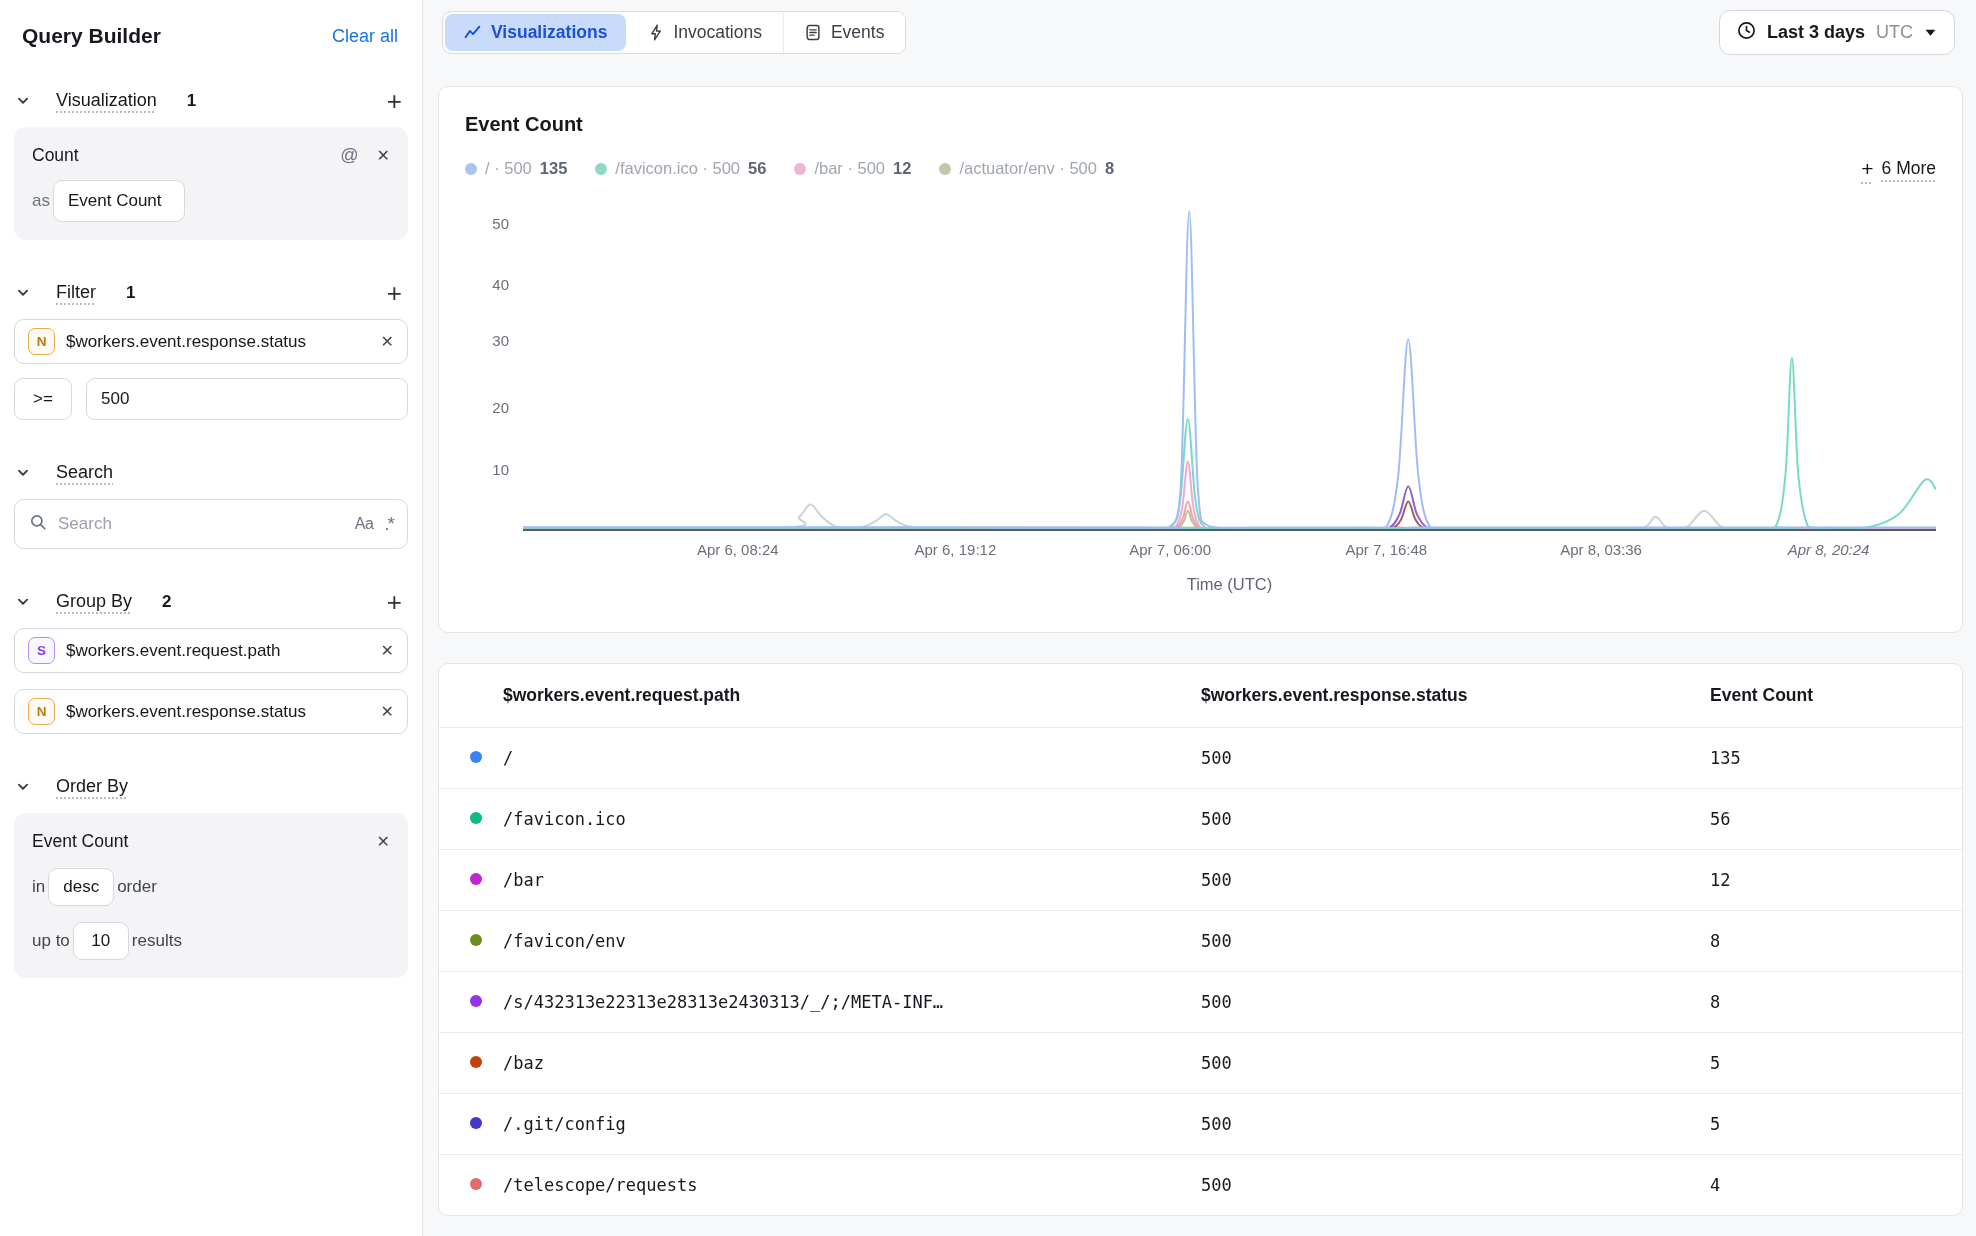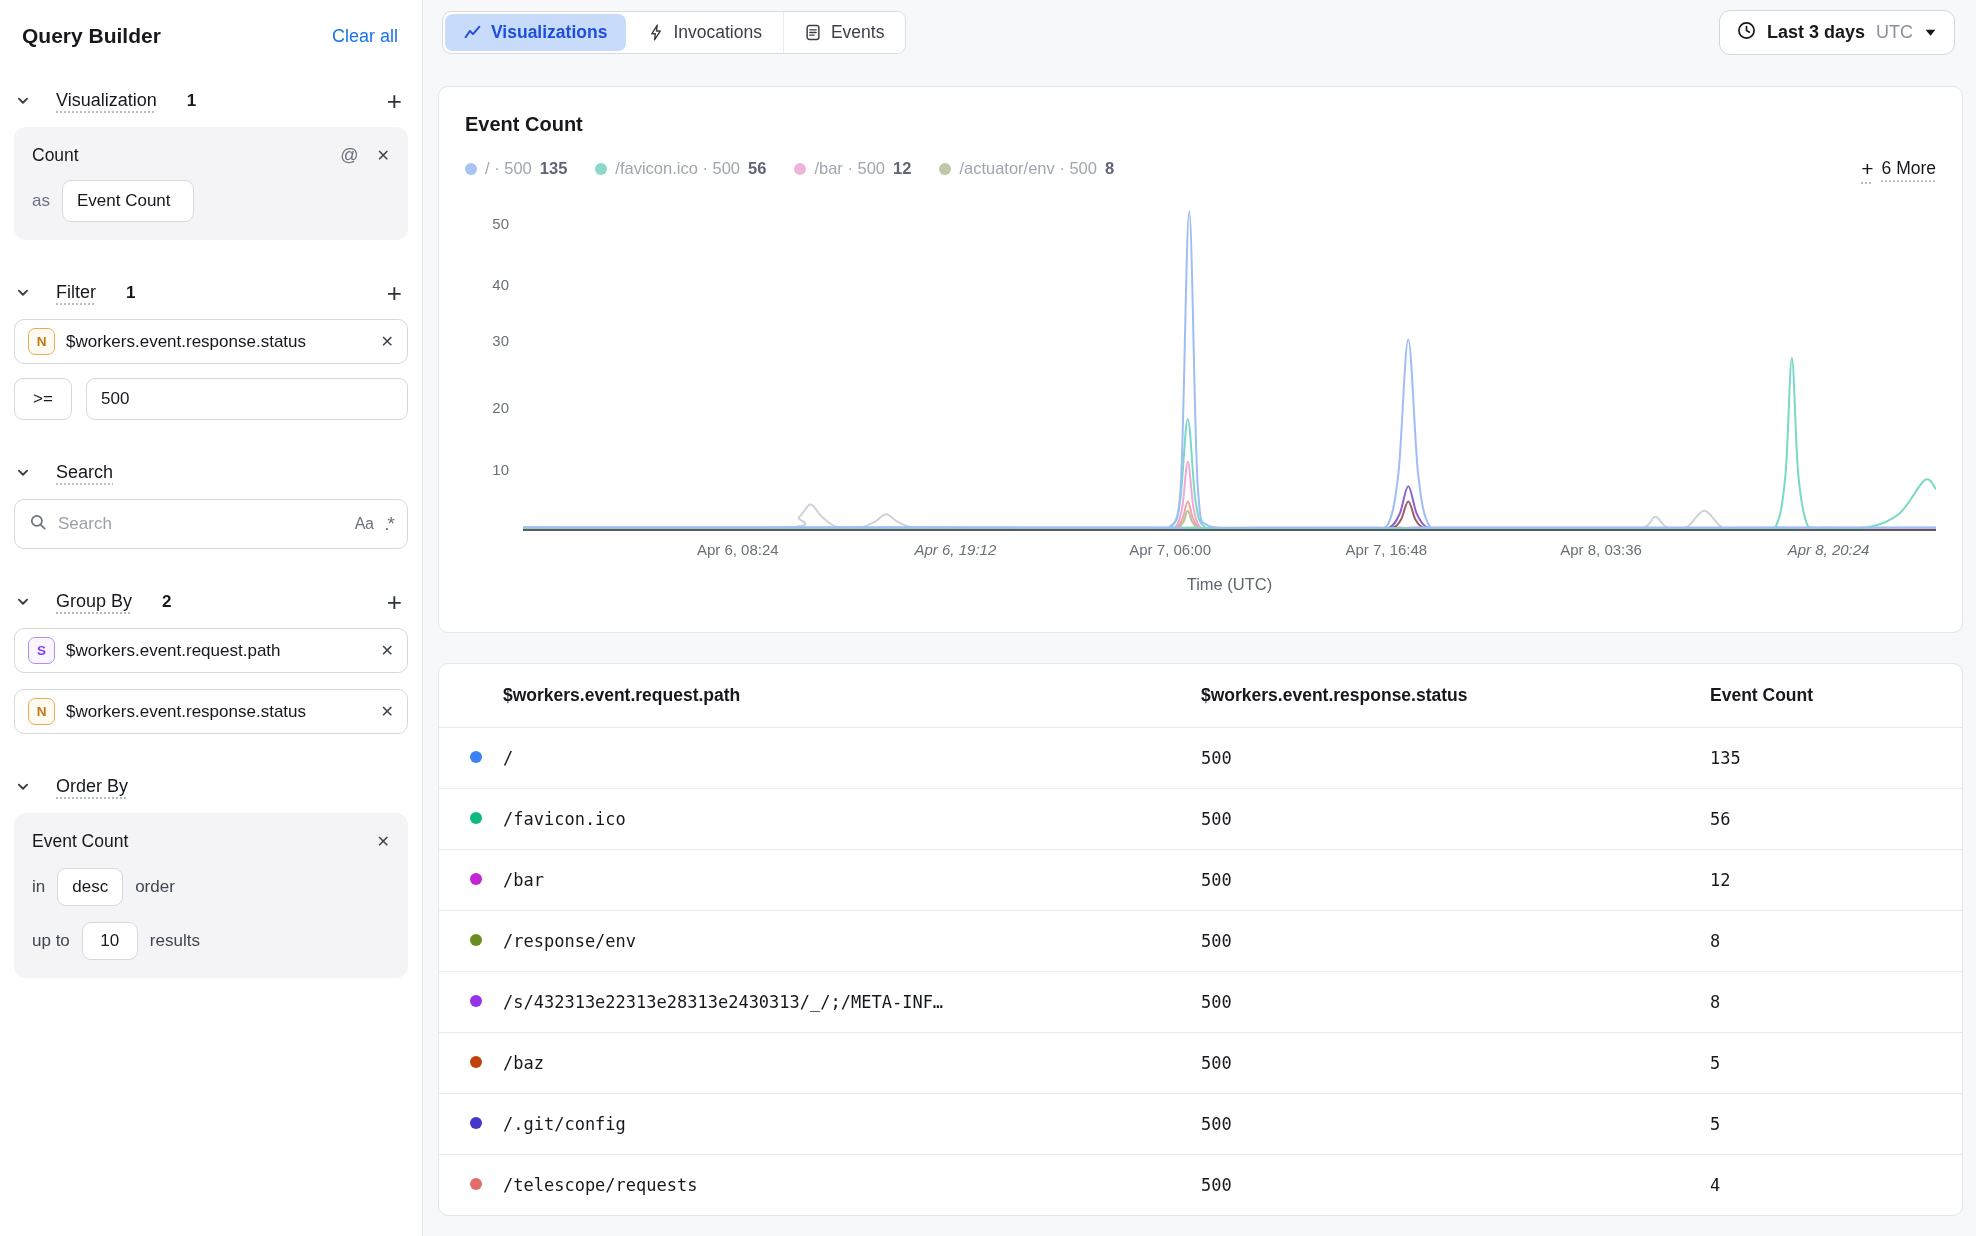--- a/index.html
+++ b/index.html
@@ -29,21 +29,21 @@
     text-decoration-line: underline; text-decoration-style: dotted;
     text-decoration-color: #b4bac2; text-underline-offset: 6px;
   }
   .sec-count { font-size: 17px; font-weight: 600; color:#16181d; margin-left: 4px; }
   .plus-btn { margin-left:auto; font-size: 26px; font-weight: 300; color:#2d323b; line-height: 20px; cursor:pointer; }
   .gray-card { background:#f4f4f6; border-radius: 12px; padding: 18px; margin-top: 16px; }
   .row { display:flex; align-items:center; }
   .between { justify-content: space-between; }
   .mt14 { margin-top: 14px; }
   .mt16 { margin-top: 16px; }
-  .gap12 { gap: 12px; }
+  .gap12 { gap: 3px; }
   .gap14 { gap: 14px; }
   .card-label { font-size: 17.5px; color:#16181d; }
   .icon-row { display:flex; align-items:center; gap: 18px; }
   .at-icon { font-size: 18px; color:#6b7280; cursor:pointer; }
   .x-icon { font-size: 16px; color:#3f4651; cursor:pointer; }
   .muted-sm { color:#6b7280; font-size: 17px; }
   .box-input, .op-box, .btn-box {
     background:#fff; border: 1px solid #d5d9df; border-radius: 9px;
     font-family: "Liberation Sans", sans-serif; font-size: 17px; color:#16181d;
     padding: 10px 14px; outline: none;
@@ -363,21 +363,21 @@
                 <path d="M0.0 331.4 C75.5 331.4 375.9 331.6 453.0 331.4 C530.1 331.2 460.2 331.9 462.5 330.2 C464.8 328.4 465.7 325.2 467.0 320.9 C468.3 316.6 469.3 304.3 470.5 304.3 C471.7 304.3 472.7 316.6 474.0 320.9 C475.3 325.2 476.2 328.4 478.5 330.2 C480.8 331.9 401.1 331.2 488.0 331.4 C574.9 331.6 914.7 331.4 1000.0 331.4" fill="none" stroke="#eba8a0" stroke-width="2" vector-effect="non-scaling-stroke"></path>
                 <path d="M0.0 331.4 C101.0 331.4 503.3 331.6 606.0 331.4 C708.8 331.2 613.9 331.7 616.5 330.2 C619.1 328.6 619.8 326.5 621.5 322.2 C623.2 317.9 624.8 304.3 626.5 304.3 C628.2 304.3 629.8 317.9 631.5 322.2 C633.2 326.5 633.9 328.6 636.5 330.2 C639.1 331.7 586.4 331.2 647.0 331.4 C707.6 331.6 941.2 331.4 1000.0 331.4" fill="none" stroke="#a05c62" stroke-width="2" vector-effect="non-scaling-stroke"></path>
                 <path d="M0.0 331.4 C100.2 331.4 498.8 331.6 601.0 331.4 C703.3 331.2 610.3 332.0 613.5 330.2 C616.8 327.7 618.3 323.5 620.5 316.6 C622.7 309.8 624.5 289.0 626.5 289.0 C628.5 289.0 630.3 309.8 632.5 316.6 C634.7 323.5 636.3 327.7 639.5 330.2 C642.8 332.0 591.9 331.2 652.0 331.4 C712.1 331.6 942.0 331.4 1000.0 331.4" fill="none" stroke="#8a63cf" stroke-width="2" vector-effect="non-scaling-stroke"></path>
                 <path d="M0.0 331.1 C75.2 331.1 374.1 331.2 451.0 331.1 C527.9 330.9 458.9 332.0 461.5 330.2 C464.1 326.7 465.0 321.4 466.5 310.5 C468.0 299.5 469.2 264.4 470.5 264.4 C471.8 264.4 473.0 299.5 474.5 310.5 C476.0 321.4 476.9 326.7 479.5 330.2 C482.1 332.0 403.3 330.9 490.0 331.1 C576.8 331.2 915.0 331.1 1000.0 331.1" fill="none" stroke="#f0a8d8" stroke-width="2" vector-effect="non-scaling-stroke"></path>
                 <path d="M0.0 330.8 C74.2 330.8 368.6 330.9 445.0 330.8 C521.4 330.7 455.2 332.0 458.5 330.2 C461.8 325.7 463.0 322.5 465.0 304.3 C467.0 286.2 468.7 221.3 470.5 221.3 C472.3 221.3 474.0 286.2 476.0 304.3 C478.0 322.5 478.5 325.7 482.5 330.2 C486.5 332.0 435.1 330.9 500.0 331.1 C564.9 331.2 807.6 331.3 872.0 331.1 C936.4 330.8 882.9 332.0 886.5 329.5 C890.1 320.5 891.6 304.9 893.5 276.7 C895.4 248.4 896.5 159.9 898.0 159.9 C899.5 159.9 900.6 248.4 902.5 276.7 C904.4 304.9 906.3 320.5 909.5 329.5 C912.8 332.0 914.9 330.7 922.0 330.8 C929.1 330.9 943.3 332.0 952.0 330.2 C960.7 327.8 967.3 324.5 974.0 316.6 C980.7 308.7 987.7 286.9 992.0 282.8 C996.3 278.7 998.7 290.5 1000.0 292.0" fill="none" stroke="#79d9c6" stroke-width="2" vector-effect="non-scaling-stroke"></path>
                 <path d="M0.0 330.2 C28.3 330.2 96.7 330.1 170.0 330.2 C243.3 330.2 392.0 330.6 440.0 330.5 C488.0 330.4 453.8 332.0 458.0 329.5 C462.3 322.6 463.3 332.0 465.5 289.0 C467.8 236.1 469.5 12.3 471.5 12.3 C473.5 12.3 475.1 236.1 477.5 289.0 C479.9 332.0 478.9 322.6 486.0 329.5 C493.1 332.0 501.3 330.3 520.0 330.5 C538.7 330.6 582.8 330.7 598.0 330.5 C613.3 330.2 607.9 332.0 611.5 328.9 C615.1 320.0 617.0 307.9 619.5 276.7 C622.0 245.4 624.2 141.4 626.5 141.4 C628.8 141.4 631.0 245.4 633.5 276.7 C636.0 307.9 637.6 320.0 641.5 328.9 C645.4 332.0 597.3 330.2 657.0 330.5 C716.8 330.7 942.8 330.5 1000.0 330.5" fill="none" stroke="#9fbdf5" stroke-width="2" vector-effect="non-scaling-stroke"></path>
               </svg>
           </div>
           <div class="x-labels">
               <div class="xtick" style="left: 15.2%;">Apr 6, 08:24</div>
-              <div class="xtick" style="left: 30.6%; font-style: italic;">Apr 6, 19:12</div>
+              <div class="xtick" style="left: 30.6%;">Apr 6, 19:12</div>
               <div class="xtick" style="left: 45.8%;">Apr 7, 06:00</div>
               <div class="xtick" style="left: 61.1%;">Apr 7, 16:48</div>
               <div class="xtick" style="left: 76.3%;">Apr 8, 03:36</div>
               <div class="xtick" style="left: 92.4%; font-style: italic;">Apr 8, 20:24</div>
             </div>
         </div>
         <div class="x-title">Time (UTC)</div>
       </div>
 
       <div class="table-card">
@@ -410,21 +410,21 @@
                 <td class="td-mono">56</td>
               </tr>
               <tr>
                 <td class="td-dot"><span class="dot" style="background:#c026d3"></span></td>
                 <td class="td-mono">/bar</td>
                 <td class="td-mono">500</td>
                 <td class="td-mono">12</td>
               </tr>
               <tr>
                 <td class="td-dot"><span class="dot" style="background:#6b8e23"></span></td>
-                <td class="td-mono">/response/env</td>
+                <td class="td-mono">/favicon/env</td>
                 <td class="td-mono">500</td>
                 <td class="td-mono">8</td>
               </tr>
               <tr>
                 <td class="td-dot"><span class="dot" style="background:#9333ea"></span></td>
                 <td class="td-mono">/s/432313e22313e28313e2430313/_/;/META-INF…</td>
                 <td class="td-mono">500</td>
                 <td class="td-mono">8</td>
               </tr>
               <tr>

